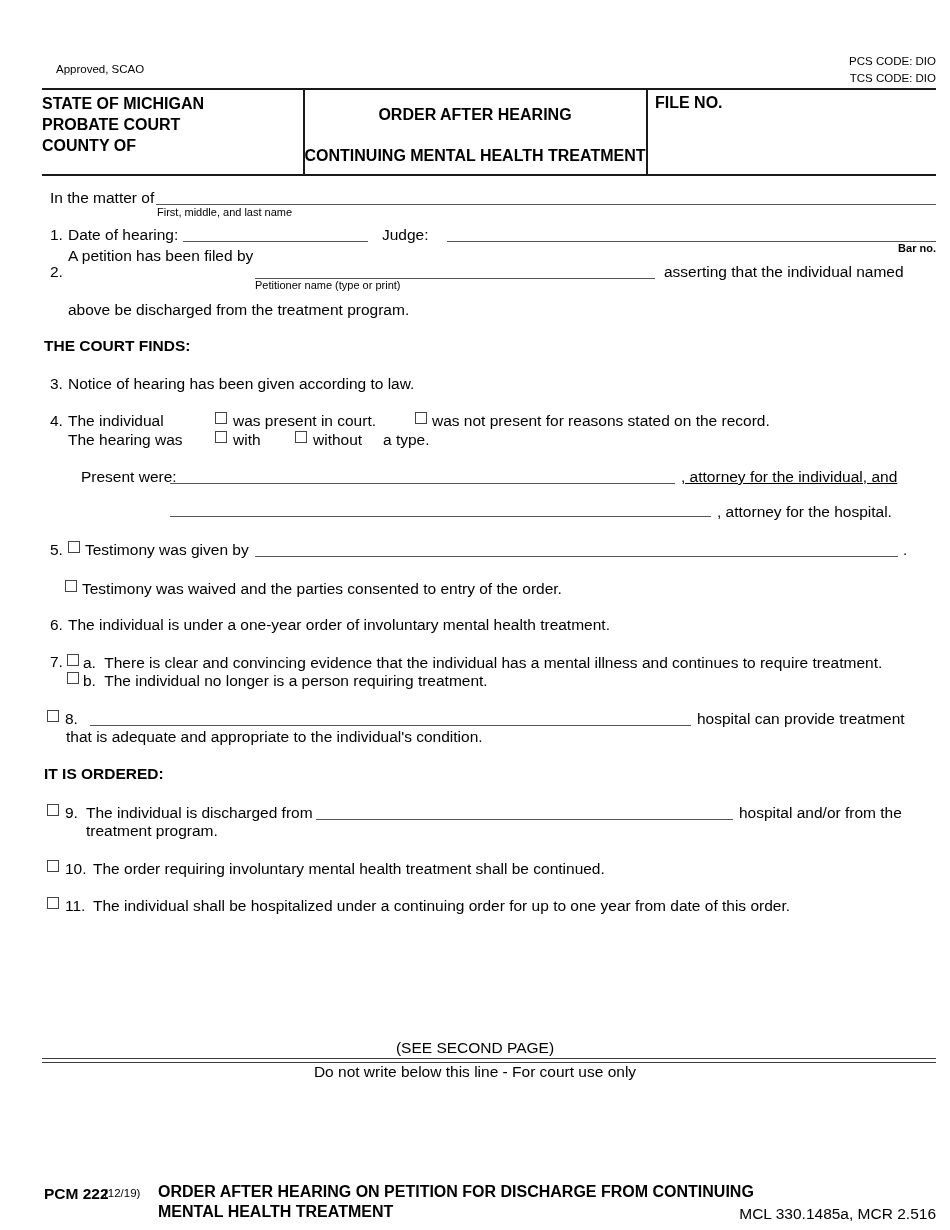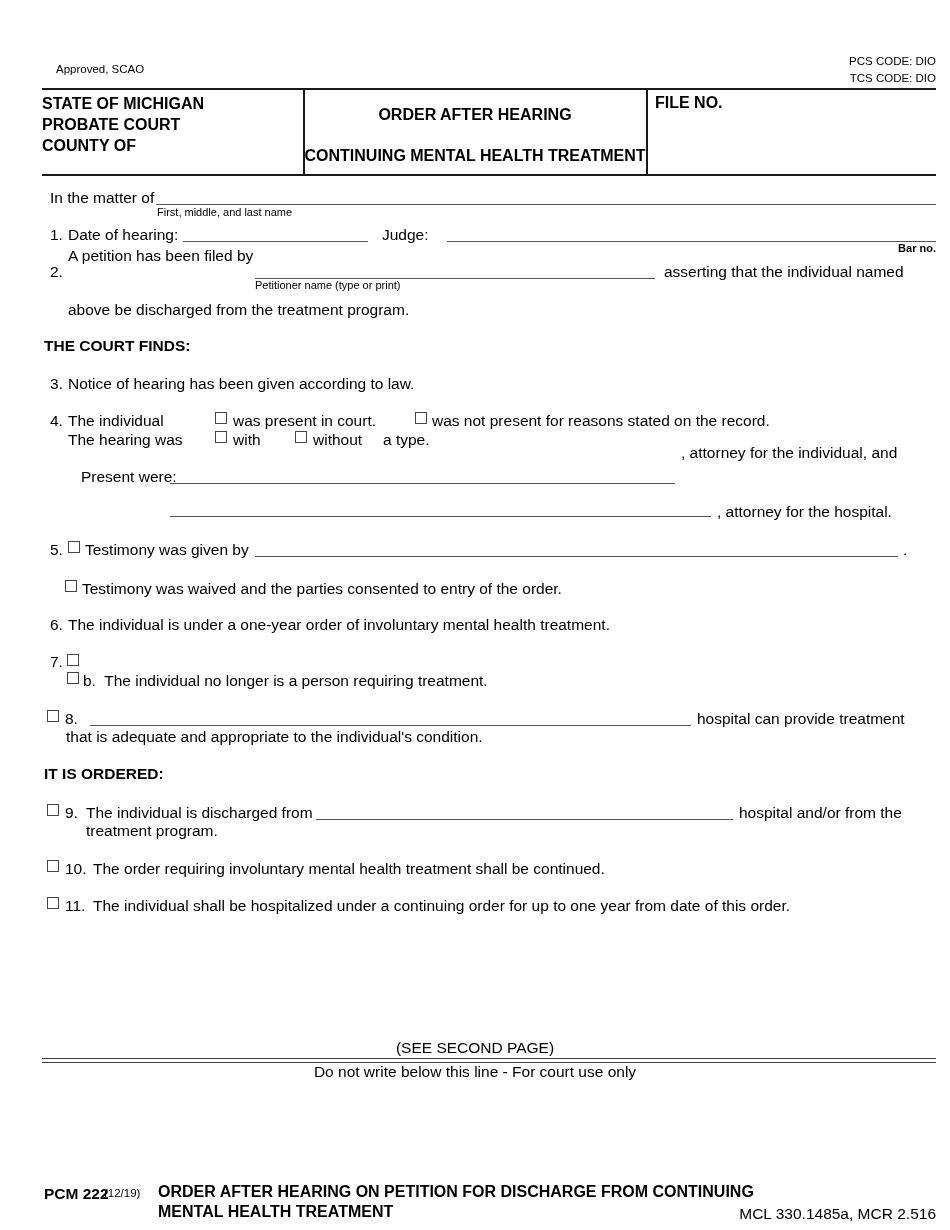--- a/index.html
+++ b/index.html
@@ -102,39 +102,40 @@
 
   <div class="t body" style="left:68px; top:416px;">The hearing was</div>
   <div class="cb" style="left:215px; top:415px;"></div>
   <div class="t body" style="left:233px; top:416px;">with</div>
   <div class="cb" style="left:295px; top:415px;"></div>
   <div class="t body" style="left:313px; top:416px;">without</div>
   <div class="t body" style="left:383px; top:416px;">a type.</div>
 
   <div class="t body" style="left:81px; top:453px;">Present were:</div>
   <div class="fill" style="left:170px; top:467px; width:505px;"></div>
-  <div class="t body" style="left:681px; top:429px;">, attorney for the individual, and</div>
+  <div class="t body" style="left:681px; top:453px;text-decoration:underline;">, attorney for the individual, and</div>
 
   <div class="fill" style="left:170px; top:500px; width:541px;"></div>
   <div class="t body" style="left:717px; top:488px;">, attorney for the hospital.</div>
 
   <div class="t body" style="left:50px; top:526px;">5.</div>
   <div class="cb" style="left:68px; top:525px;"></div>
   <div class="t body" style="left:85px; top:526px;">Testimony was given by</div>
   <div class="fill" style="left:255px; top:540px; width:643px;"></div>
   <div class="t body" style="left:903px; top:526px;">.</div>
 
   <div class="cb" style="left:65px; top:564px;"></div>
   <div class="t body" style="left:82px; top:565px;">Testimony was waived and the parties consented to entry of the order.</div>
 
   <div class="t body" style="left:50px; top:601px;">6.</div>
   <div class="t body" style="left:68px; top:601px;">The individual is under a one-year order of involuntary mental health treatment.</div>
 
   <div class="t body" style="left:50px; top:638px;">7.</div>
   <div class="cb" style="left:67px; top:638px;"></div>
+  <div class="t body" style="left:83px; top:639px;">a.  There is clear and convincing evidence that the individual has a mental illness and continues to require treatment.</div>
   <div class="cb" style="left:67px; top:656px;"></div>
   <div class="t body" style="left:83px; top:657px;">b.  The individual no longer is a person requiring treatment.</div>
 
   <div class="cb" style="left:47px; top:694px;"></div>
   <div class="t body" style="left:65px; top:695px;">8.</div>
   <div class="fill" style="left:90px; top:709px; width:601px;"></div>
   <div class="t body" style="left:697px; top:695px;">hospital can provide treatment</div>
   <div class="t body" style="left:66px; top:713px;">that is adequate and appropriate to the individual's condition.</div>
 
   <div class="t body b" style="left:44px; top:750px;">IT IS ORDERED:</div>

